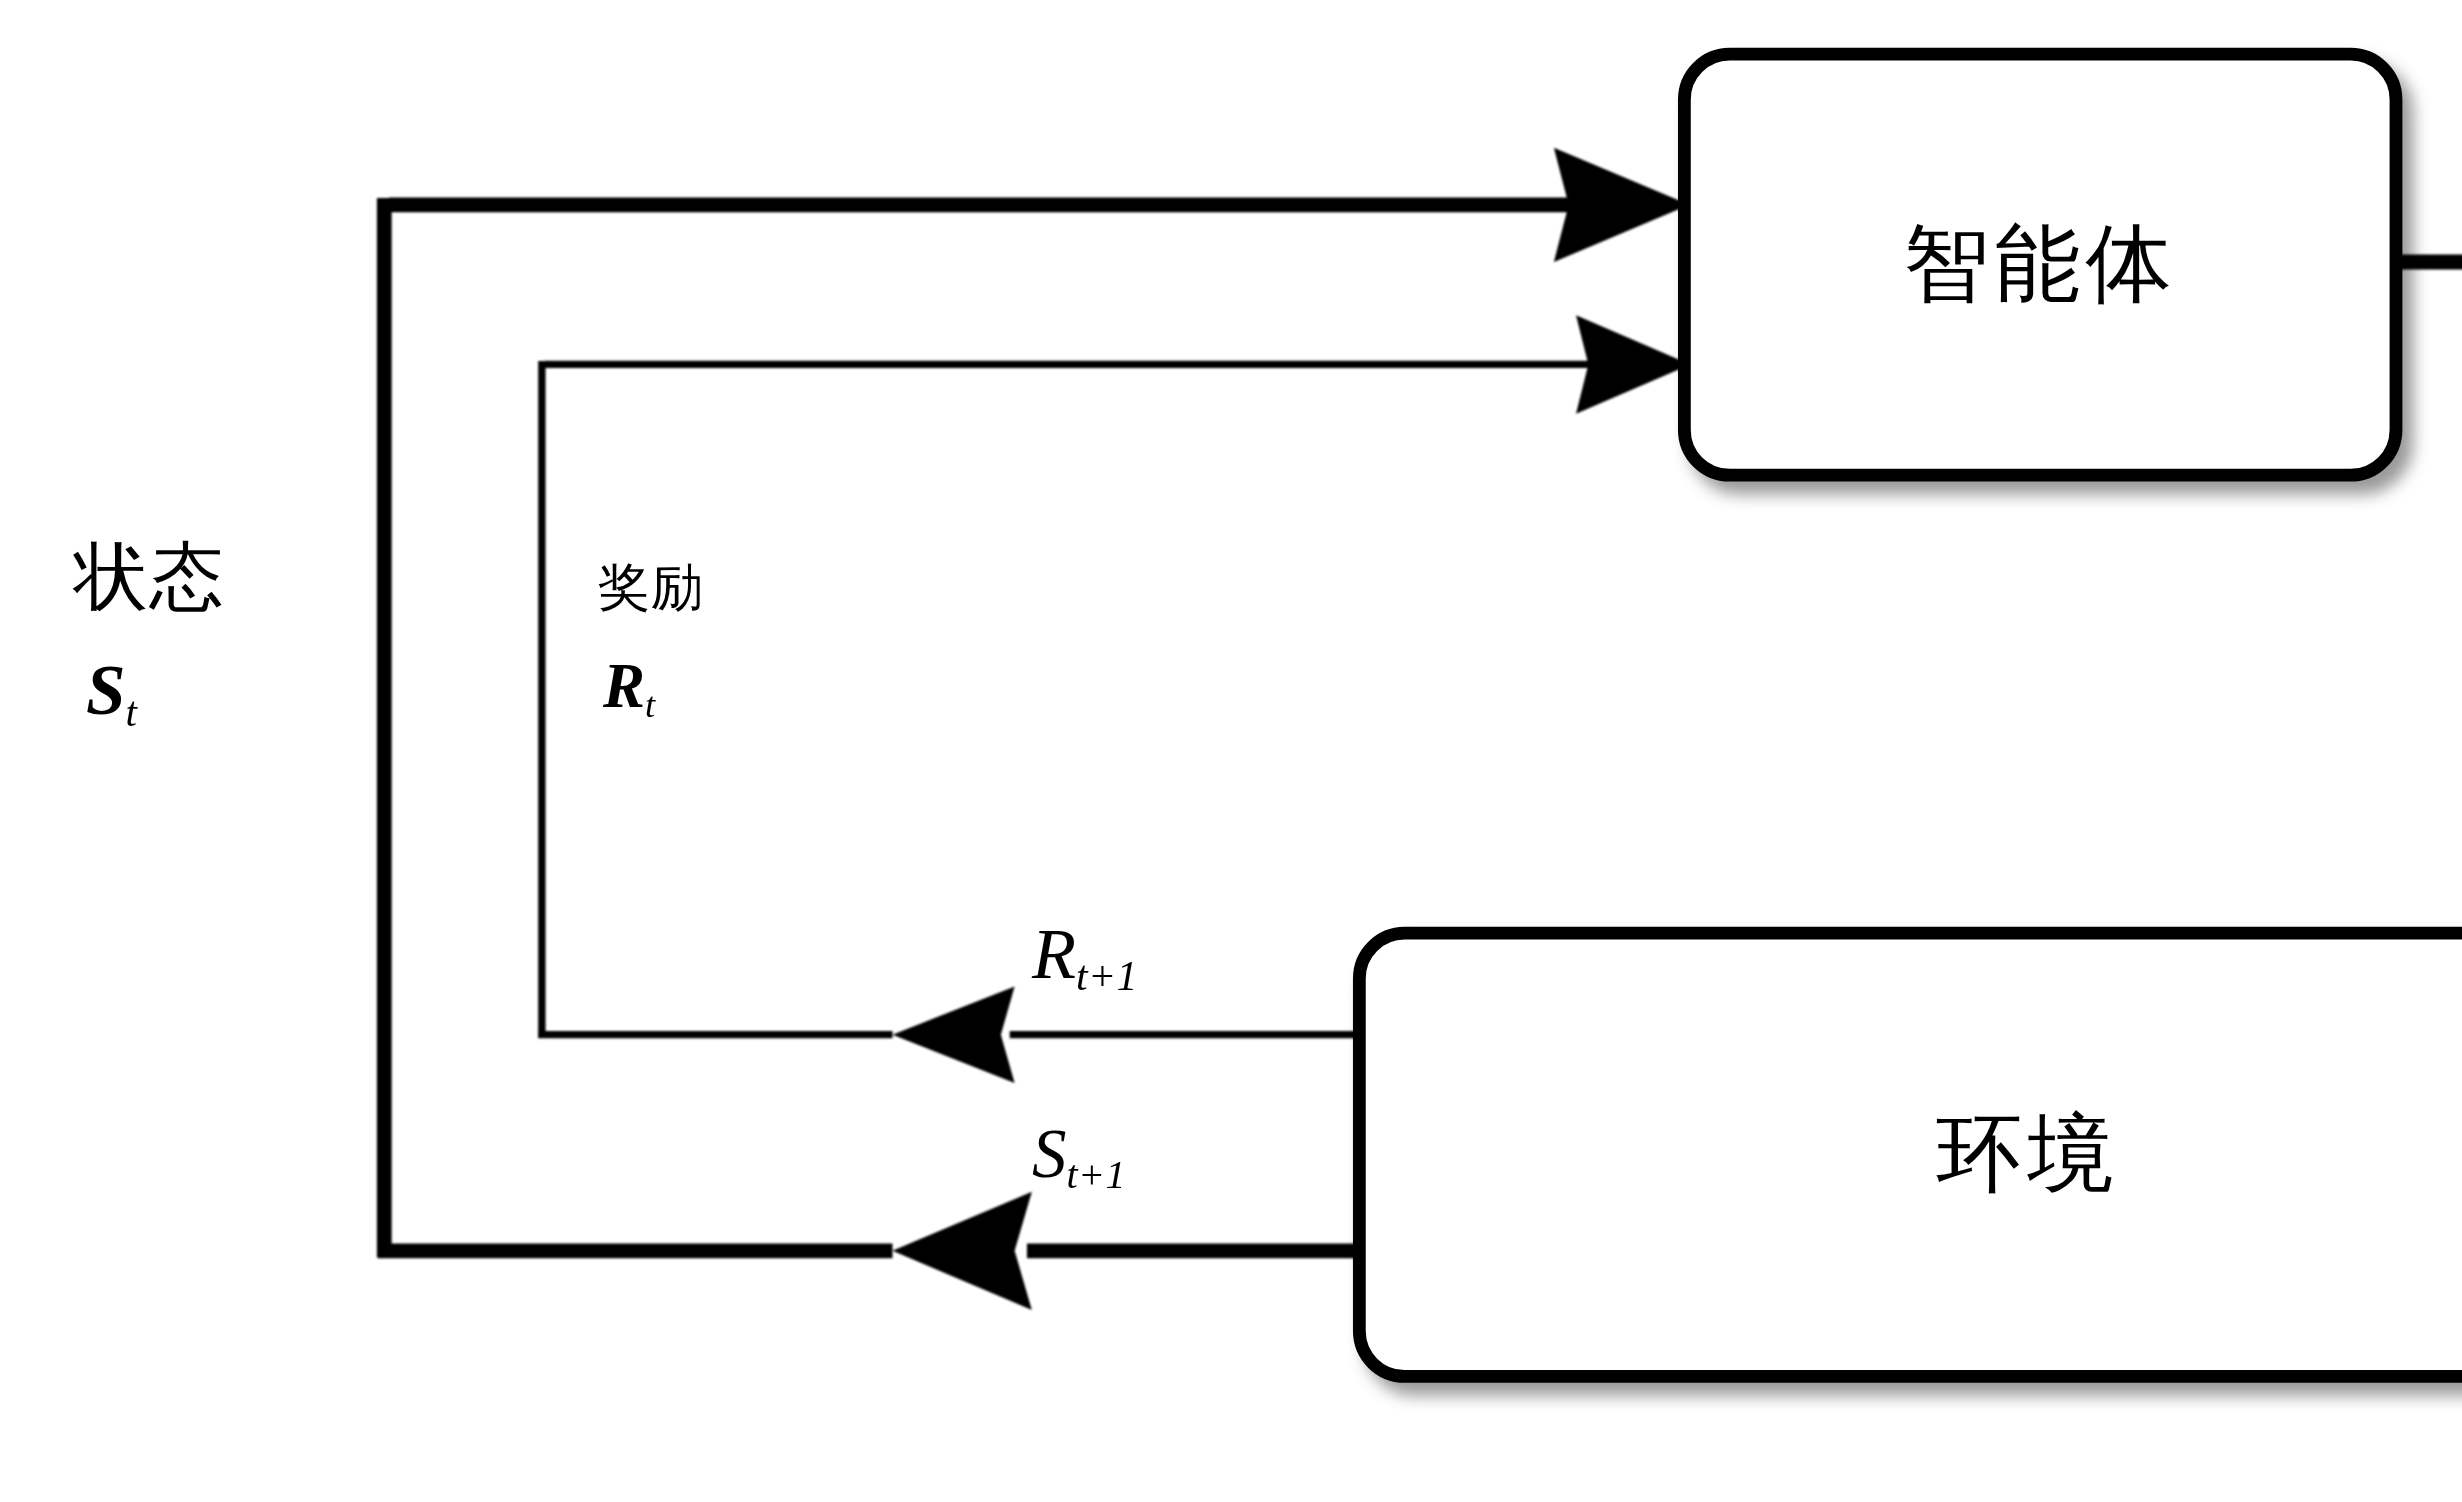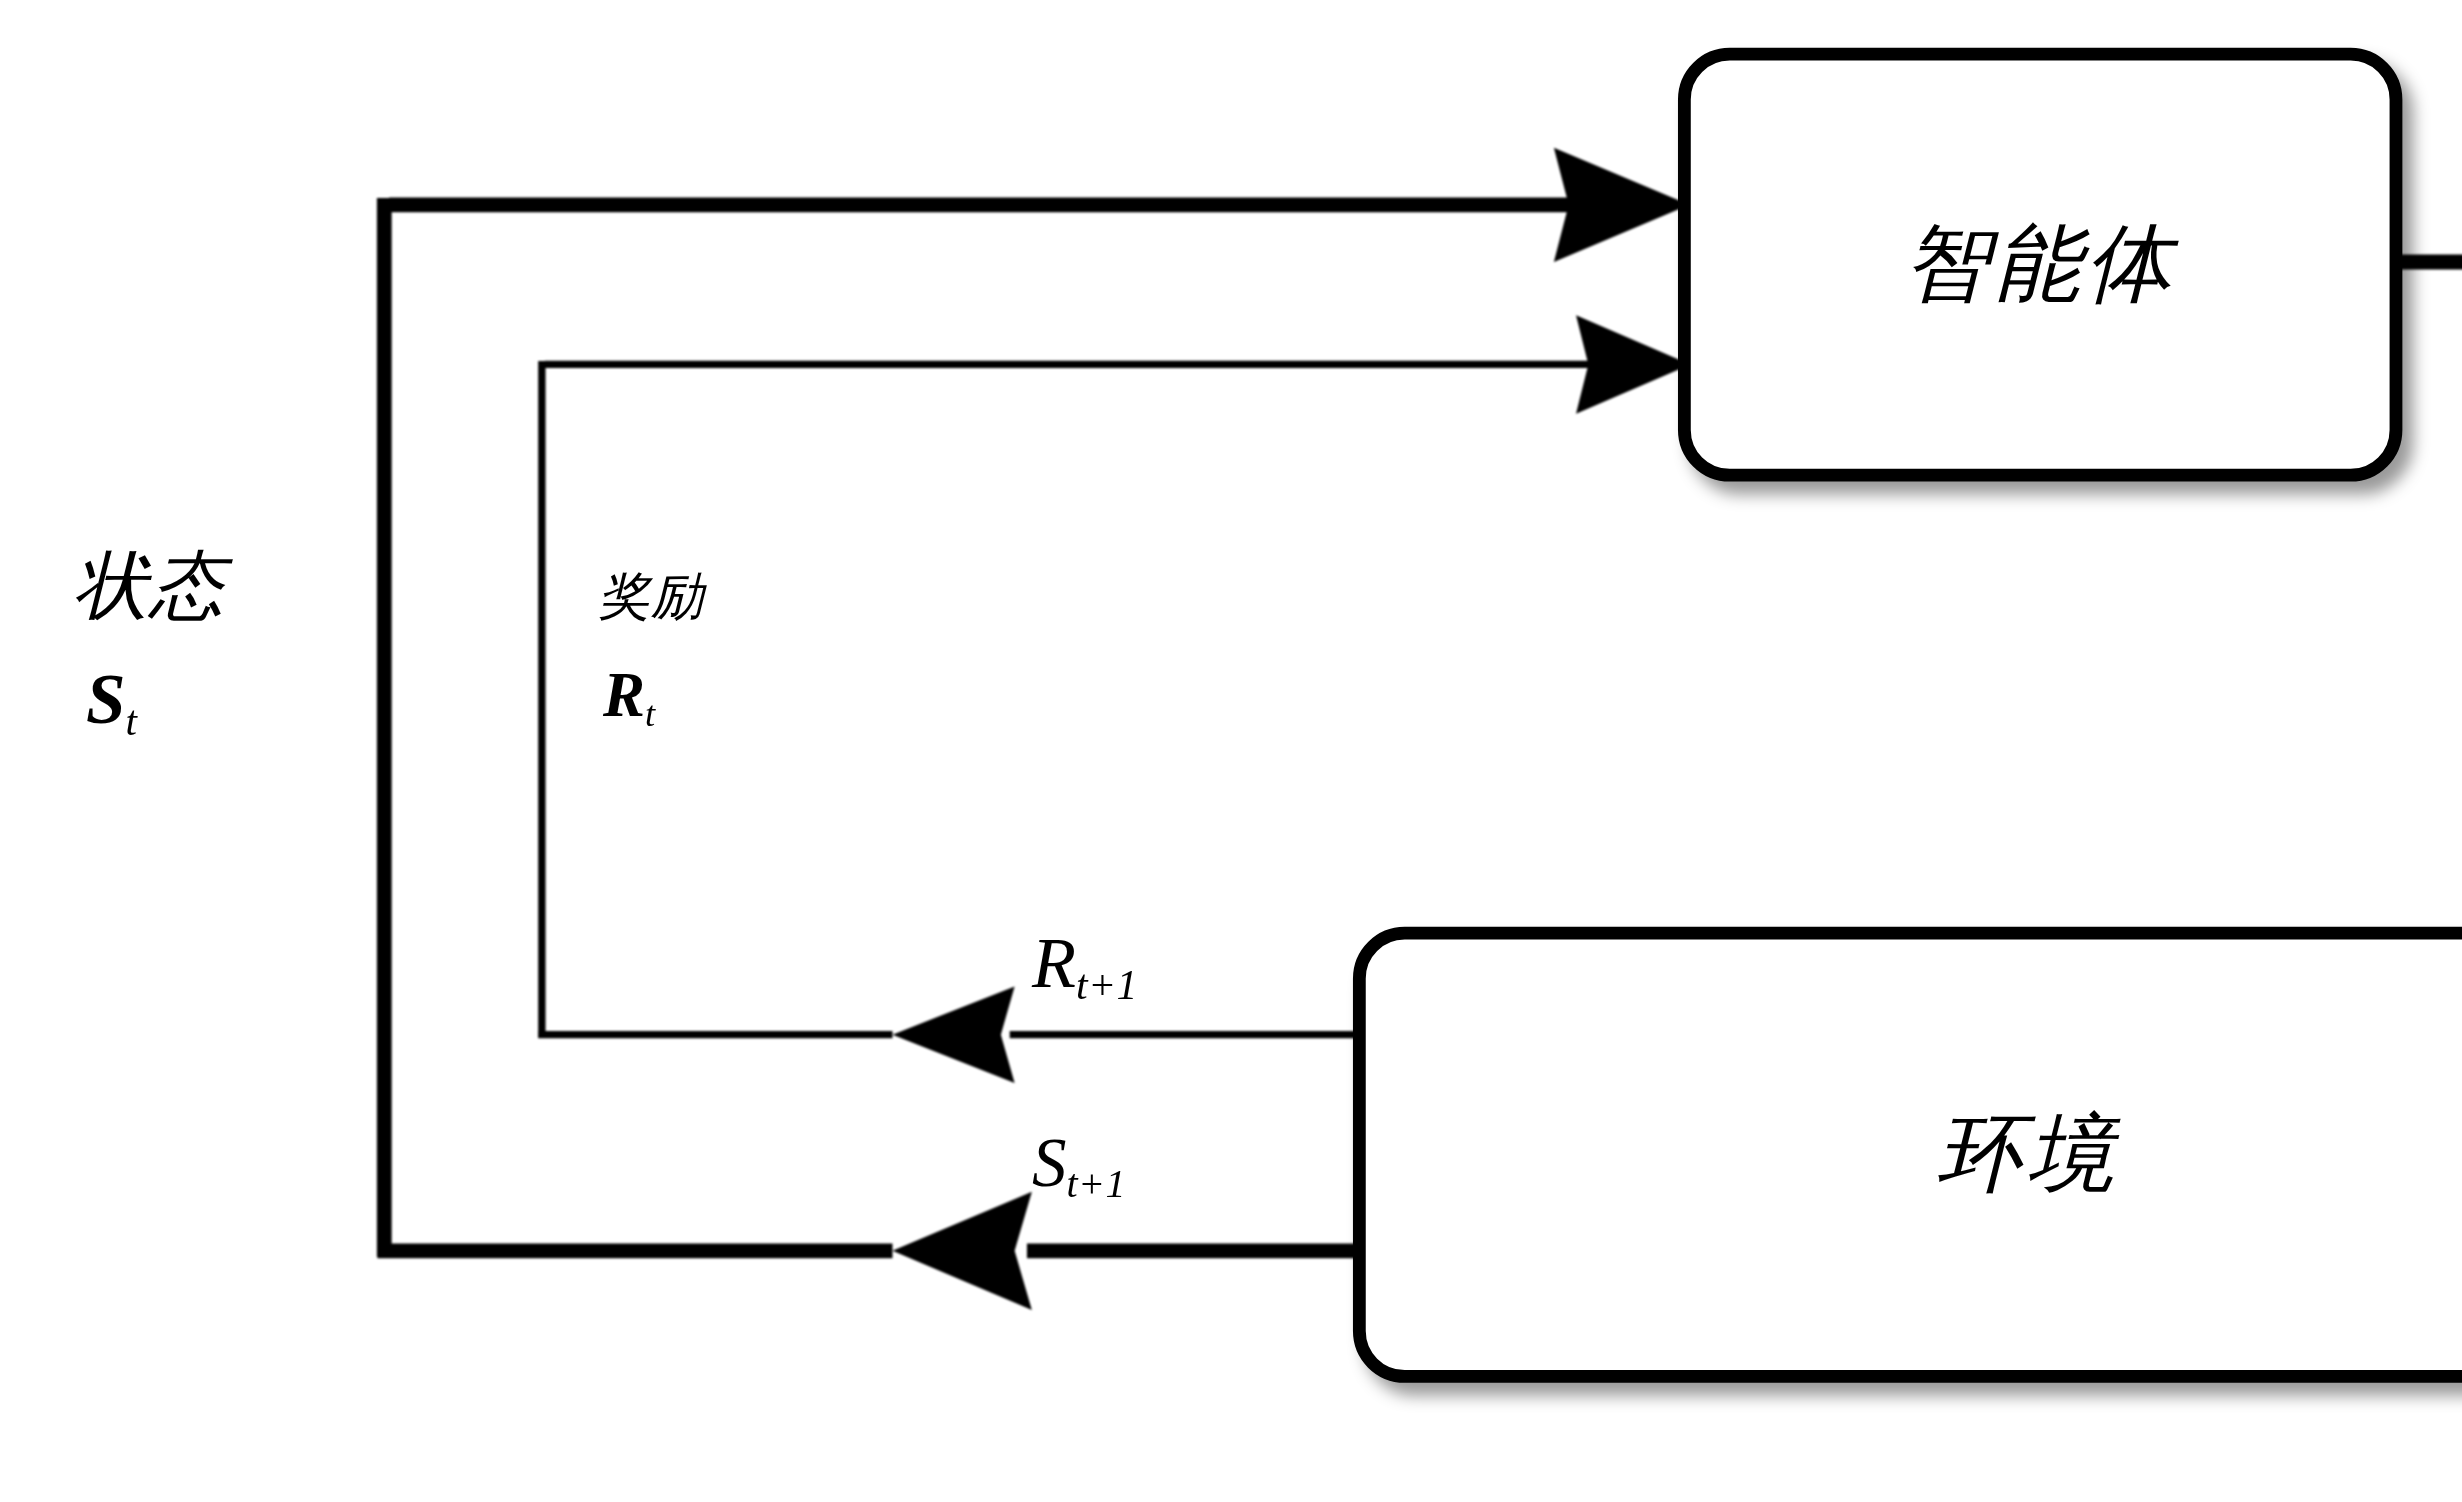--- a/index.html
+++ b/index.html
@@ -22,26 +22,24 @@
     width: 3940px;
     height: 1502px;
   }
   
   .lbl {
     position: absolute;
     color: #000000;
     white-space: nowrap;
     line-height: 1;
     user-select: none;
-    margin-top: 9px;
   }
   .cjk {
     font-family: "DejaVu Serif", "Liberation Serif", serif;
     font-weight: 400;
-    font-style: italic;
   }
   .math {
     font-family: "Liberation Serif", "DejaVu Serif", serif;
     font-style: italic;
     font-weight: 700;
   }
   .math .sub {
     font-size: 0.58em;
     font-style: italic;
     font-weight: 400;

